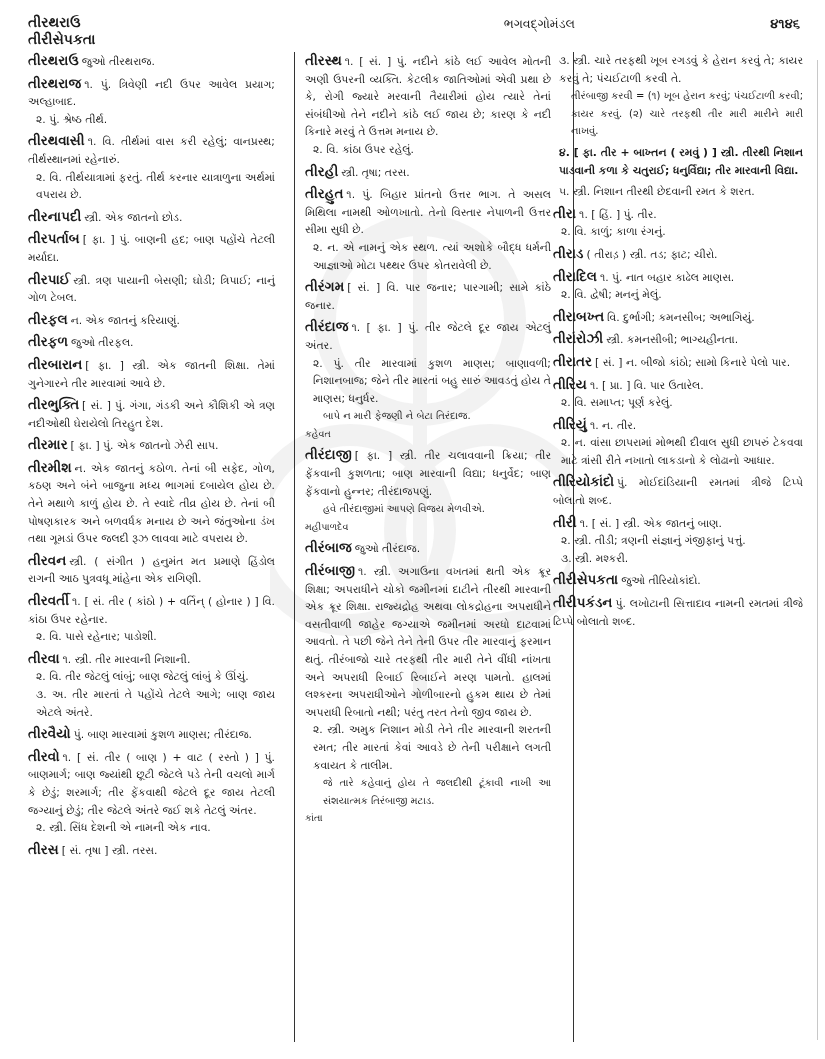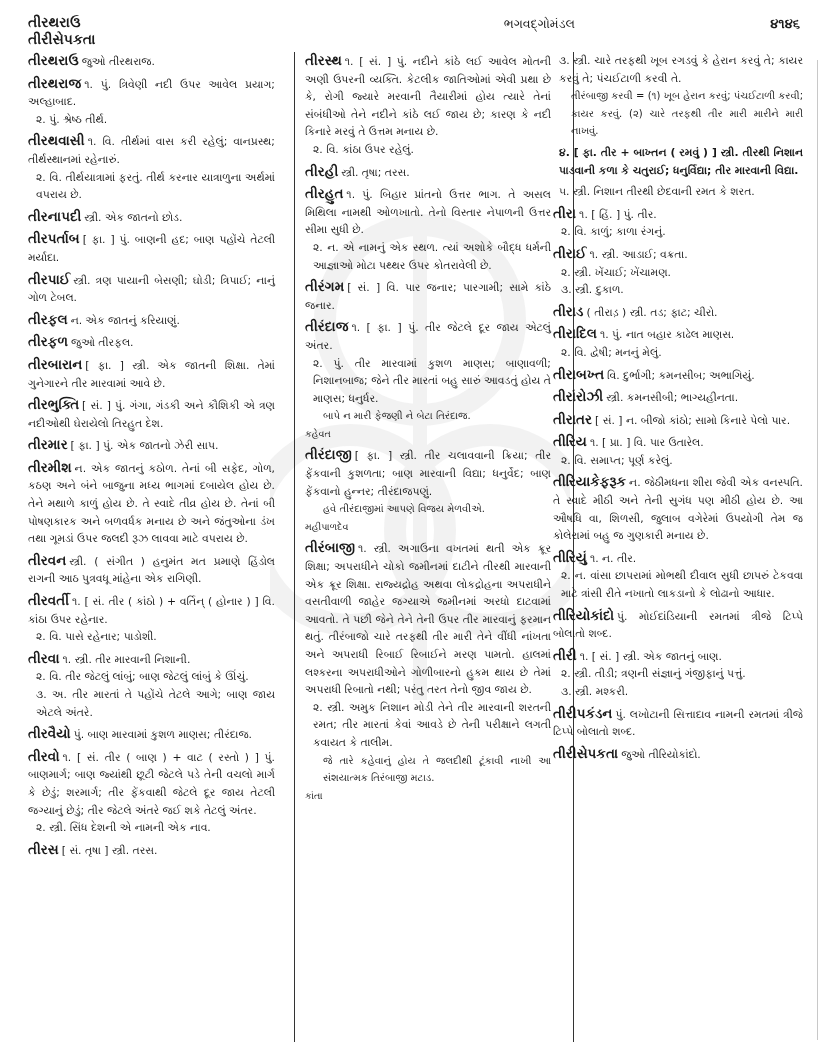--- a/index.html
+++ b/index.html
@@ -134,20 +134,23 @@
       <div class="sense">૨. પું. તીર મારવામાં કુશળ માણસ; બાણાવળી; નિશાનબાજ; જેને તીર મારતાં બહુ સારું આવડતું હોય તે માણસ; ધનુર્ધર.</div>
       <div class="quote">બાપે ન મારી ફેજણી ને બેટા તિરંદાજ.</div>
       <div class="cite">કહેવત</div>
     </div>
     <div class="entry">
       <div><span class="hw">તીરંદાજી</span><span>[ ફા. ] સ્ત્રી. તીર ચલાવવાની ક્રિયા; તીર ફેંકવાની કુશળતા; બાણ મારવાની વિદ્યા; ધનુર્વેદ; બાણ ફેંકવાનો હુન્નર; તીરંદાજપણું.</span></div>
       <div class="quote">હવે તીરંદાજીમાં આપણે વિજય મેળવીએ.</div>
       <div class="cite">મહીપાળદેવ</div>
     </div>
     <div class="entry">
+      <div><span class="hw">તીરંબાજ</span><span>જુઓ તીરંદાજ.</span></div>
+    </div>
+    <div class="entry">
       <div><span class="hw">તીરંબાજી</span><span>૧. સ્ત્રી. અગાઉના વખતમાં થતી એક ક્રૂર શિક્ષા; અપરાધીને ચોકો જમીનમાં દાટીને તીરથી મારવાની એક ક્રૂર શિક્ષા. રાજ્યદ્રોહ અથવા લોકદ્રોહના અપરાધીને વસતીવાળી જાહેર જગ્યાએ જમીનમાં અરધો દાટવામાં આવતો. તે પછી જેને તેને તેની ઉપર તીર મારવાનું ફરમાન થતું. તીરંબાજો ચારે તરફથી તીર મારી તેને વીંધી નાંખતા અને અપરાધી રિબાઈ રિબાઈને મરણ પામતો. હાલમાં લશ્કરના અપરાધીઓને ગોળીબારનો હુકમ થાય છે તેમાં અપરાધી રિબાતો નથી; પરંતુ તરત તેનો જીવ જાય છે.</span></div>
       <div class="sense">૨. સ્ત્રી. અમુક નિશાન મોડી તેને તીર મારવાની શરતની રમત; તીર મારતાં કેવાં આવડે છે તેની પરીક્ષાને લગતી કવાયત કે તાલીમ.</div>
       <div class="quote">જે તારે કહેવાનું હોય તે જલદીથી ટૂંકાવી નાખી આ સંશયાત્મક તિરંબાજી મટાડ.</div>
       <div class="cite">કાંતા</div>
     </div>
   </div>
 <div class="col col-3">
     <div class="entry">
       <div style="padding-left: 6px;"><span>૩. સ્ત્રી. ચારે તરફથી ખૂબ રગડવું કે હેરાન કરવું તે; કાયર કરવું તે; પંચઈટાળી કરવી તે.</span></div>
       <div class="quote">તીરંબાજી કરવી = (૧) ખૂબ હેરાન કરવું; પંચઈટાળી કરવી; કાયર કરવું. (૨) ચારે તરફથી તીર મારી મારીને મારી નાખવું.</div>
@@ -156,59 +159,51 @@
       <div style="padding-left: 6px; font-weight: bold;"><span>૪. [ ફા. તીર + બાખ્તન ( રમવું ) ] સ્ત્રી. તીરથી નિશાન પાડવાની કળા કે ચતુરાઈ; ધનુર્વિદ્યા; તીર મારવાની વિદ્યા.</span></div>
     </div>
     <div class="entry">
       <div style="padding-left: 6px;"><span>૫. સ્ત્રી. નિશાન તીરથી છેદવાની રમત કે શરત.</span></div>
     </div>
     <div class="entry">
       <div><span class="hw">તીરા</span><span>૧. [ હિં. ] પું. તીર.</span></div>
       <div class="sense">૨. વિ. કાળું; કાળા રંગનું.</div>
     </div>
     <div class="entry">
-      <div><span class="hw">તીરાઈ</span><span>૧. સ્ત્રી. આડાઈ; વક્રતા.</span></div>
-      <div class="sense">૨. સ્ત્રી. ખેંચાઈ; ખેંચામણ.</div>
-      <div class="sense">૩. સ્ત્રી. દુકાળ.</div>
-    </div>
-    <div class="entry">
       <div><span class="hw">તીરાડ</span><span>( તીરાડ઼ ) સ્ત્રી. તડ; ફાટ; ચીરો.</span></div>
     </div>
     <div class="entry">
       <div><span class="hw">તીરાદિલ</span><span>૧. પું. નાત બહાર કાઢેલ માણસ.</span></div>
       <div class="sense">૨. વિ. દ્વેષી; મનનું મેલું.</div>
     </div>
     <div class="entry">
       <div><span class="hw">તીરાબખ્ત</span><span>વિ. દુર્ભાગી; કમનસીબ; અભાગિયું.</span></div>
     </div>
     <div class="entry">
       <div><span class="hw">તીરાંરોઝી</span><span>સ્ત્રી. કમનસીબી; ભાગ્યહીનતા.</span></div>
     </div>
     <div class="entry">
       <div><span class="hw">તીરાતર</span><span>[ સં. ] ન. બીજો કાંઠો; સામો કિનારે પેલો પાર.</span></div>
     </div>
     <div class="entry">
       <div><span class="hw">તીરિય</span><span>૧. [ પ્રા. ] વિ. પાર ઉતારેલ.</span></div>
       <div class="sense">૨. વિ. સમાપ્ત; પૂર્ણ કરેલું.</div>
-    </div>
-    <div class="entry">
-      <div><span class="hw">તીરિયાકેફરૂક</span><span>ન. જેઠીમધના શીરા જેવી એક વનસ્પતિ. તે સ્વાદે મીઠી અને તેની સુગંધ પણ મીઠી હોય છે. આ ઔષધિ વા, શિળસી, જુલાબ વગેરેમાં ઉપયોગી તેમ જ કોલેરામાં બહુ જ ગુણકારી મનાય છે.</span></div>
     </div>
     <div class="entry">
       <div><span class="hw">તીરિયું</span><span>૧. ન. તીર.</span></div>
       <div class="sense">૨. ન. વાંસા છાપરામાં મોભથી દીવાલ સુધી છાપરું ટેકવવા માટે ત્રાંસી રીતે નખાતો લાકડાનો કે લોઢાનો આધાર.</div>
     </div>
     <div class="entry">
       <div><span class="hw">તીરિયોકાંદો</span><span>પું. મોઈદાંડિયાની રમતમાં ત્રીજે ટિપ્પે બોલાતો શબ્દ.</span></div>
     </div>
     <div class="entry">
       <div><span class="hw">તીરી</span><span>૧. [ સં. ] સ્ત્રી. એક જાતનું બાણ.</span></div>
       <div class="sense">૨. સ્ત્રી. તીડી; ત્રણની સંજ્ઞાનું ગંજીફાનું પત્તું.</div>
       <div class="sense">૩. સ્ત્રી. મશ્કરી.</div>
     </div>
     <div class="entry">
+      <div><span class="hw">તીરીસેપકતા</span><span>જુઓ તીરિયોકાંદો.</span></div>
+    </div>
+    <div class="entry">
       <div><span class="hw">તીરીપકંડન</span><span>પું. લખોટાની સિત્તાદાવ નામની રમતમાં ત્રીજે ટિપ્પે બોલાતો શબ્દ.</span></div>
     </div>
-    <div class="entry">
-      <div><span class="hw">તીરીસેપકતા</span><span>જુઓ તીરિયોકાંદો.</span></div>
-    </div>
   </div>
 <div class="rule-right"></div>
 
 </body></html>

